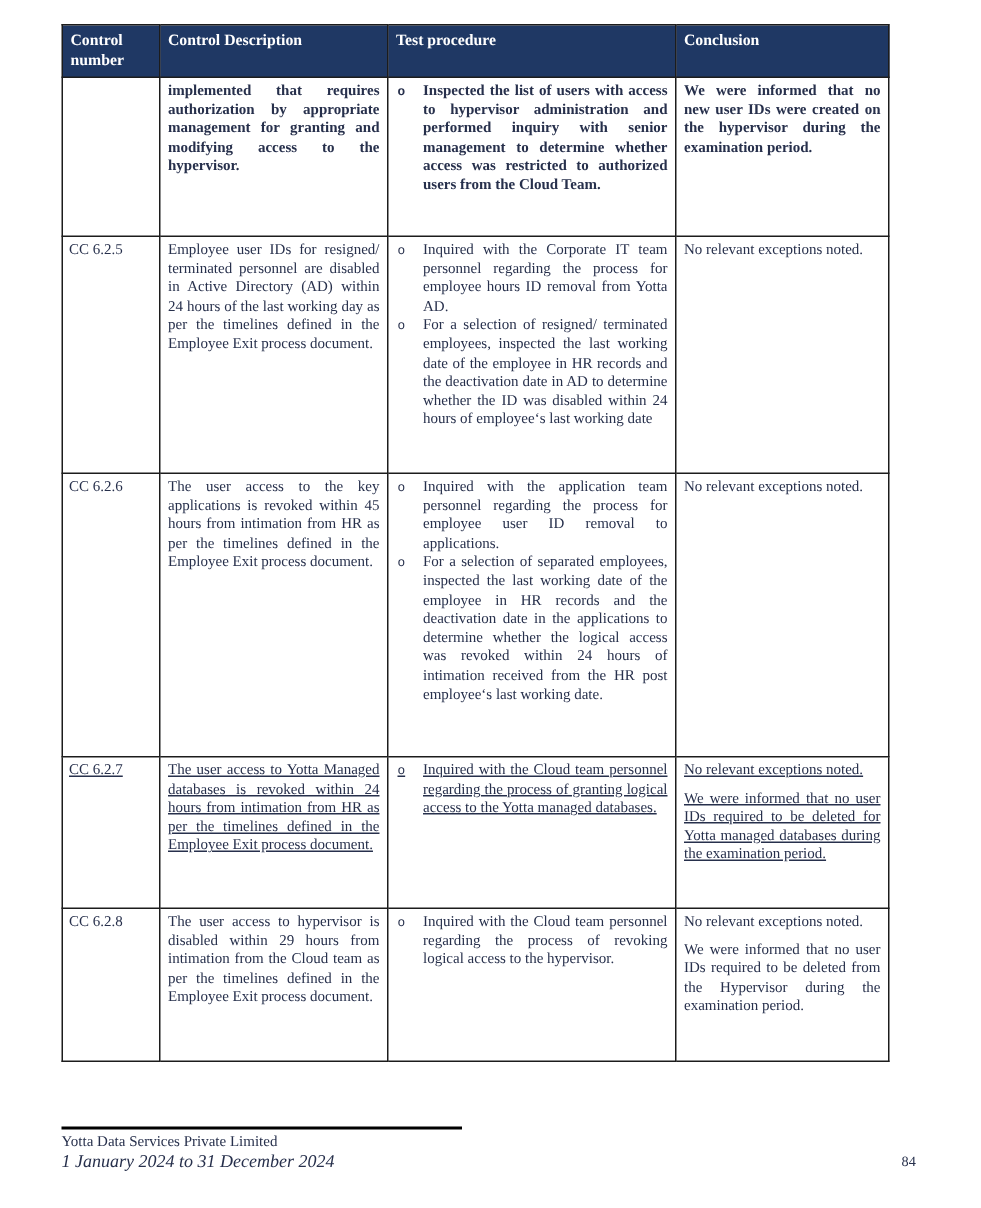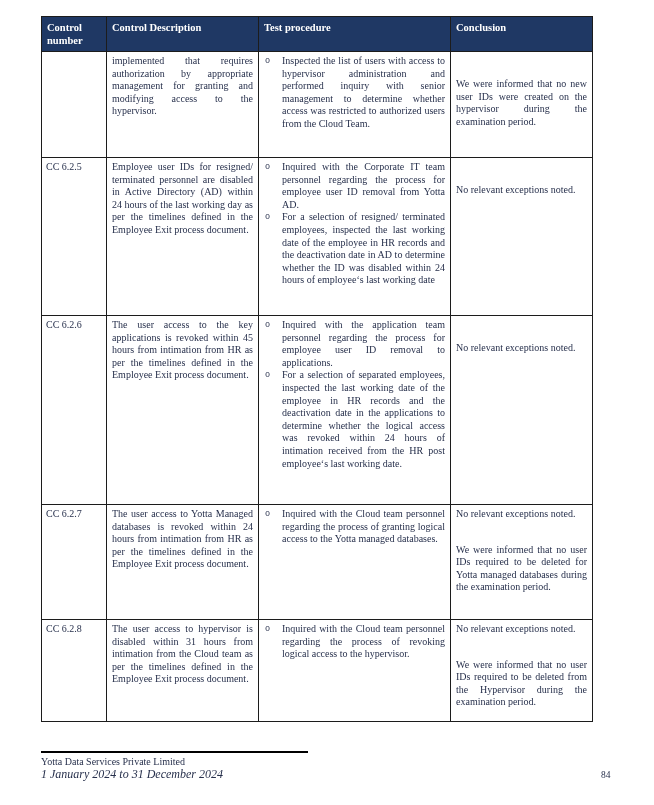--- a/index.html
+++ b/index.html
@@ -50,24 +50,24 @@
     font-size: 10px;
     line-height: 12.6px;
     text-align: justify;
   }
   .doc-table td.ctrl {
     text-align: left;
     padding-left: 4px;
   }
 
   
-  tr.r0 { height: 106px; }
+  tr.r0 { height: 106px; font-weight: bold; }
   tr.r1 { height: 158px; }
   tr.r2 { height: 189px; }
-  tr.r3 { height: 115px; }
+  tr.r3 { height: 101px; text-decoration: underline; }
   tr.r4 { height: 102px; }
 
   
   .bullet {
     display: flex;
     align-items: flex-start;
   }
   .bullet .marker {
     flex: 0 0 17px;
     font-family: "Liberation Mono", monospace;
@@ -78,21 +78,21 @@
   }
   .bullet .btext {
     flex: 1 1 auto;
     text-align: justify;
   }
 
   
   td.concl p {
     margin: 0 0 6px 0;
   }
-  td.concl p:last-child { margin-bottom: 0; margin-top: 23px; }
+  td.concl p:last-child { margin-bottom: 0; }
 
   
   .footer-rule {
     position: absolute;
     left: 41px;
     top: 751px;
     width: 267px;
     height: 2px;
     background: #000000;
   }
@@ -152,21 +152,21 @@
     <td class="concl">
           <p>We were informed that no new user IDs were created on the hypervisor during the examination period.</p>
         </td>
   </tr>
       <tr class="r1">
     <td class="ctrl">CC 6.2.5</td>
     <td>Employee user IDs for resigned/ terminated personnel are disabled in Active Directory (AD) within 24 hours of the last working day as per the timelines defined in the Employee Exit process document.</td>
     <td>
           <div class="bullet">
             <span class="marker">o</span>
-            <span class="btext">Inquired with the Corporate IT team personnel regarding the process for employee user ID removal from Yotta AD.</span>
+            <span class="btext">Inquired with the Corporate IT team personnel regarding the process for employee hours ID removal from Yotta AD.</span>
           </div>
           <div class="bullet">
             <span class="marker">o</span>
             <span class="btext">For a selection of resigned/ terminated employees, inspected the last working date of the employee in HR records and the deactivation date in AD to determine whether the ID was disabled within 24 hours of employee‘s last working date</span>
           </div>
         </td>
     <td class="concl">
           <p>No relevant exceptions noted.</p>
         </td>
   </tr>
@@ -196,21 +196,21 @@
             <span class="btext">Inquired with the Cloud team personnel regarding the process of granting logical access to the Yotta managed databases.</span>
           </div>
         </td>
     <td class="concl">
           <p>No relevant exceptions noted.</p>
           <p>We were informed that no user IDs required to be deleted for Yotta managed databases during the examination period.</p>
         </td>
   </tr>
       <tr class="r4">
     <td class="ctrl">CC 6.2.8</td>
-    <td>The user access to hypervisor is disabled within 31 hours from intimation from the Cloud team as per the timelines defined in the Employee Exit process document.</td>
+    <td>The user access to hypervisor is disabled within 29 hours from intimation from the Cloud team as per the timelines defined in the Employee Exit process document.</td>
     <td>
           <div class="bullet">
             <span class="marker">o</span>
             <span class="btext">Inquired with the Cloud team personnel regarding the process of revoking logical access to the hypervisor.</span>
           </div>
         </td>
     <td class="concl">
           <p>No relevant exceptions noted.</p>
           <p>We were informed that no user IDs required to be deleted from the Hypervisor during the examination period.</p>
         </td>

